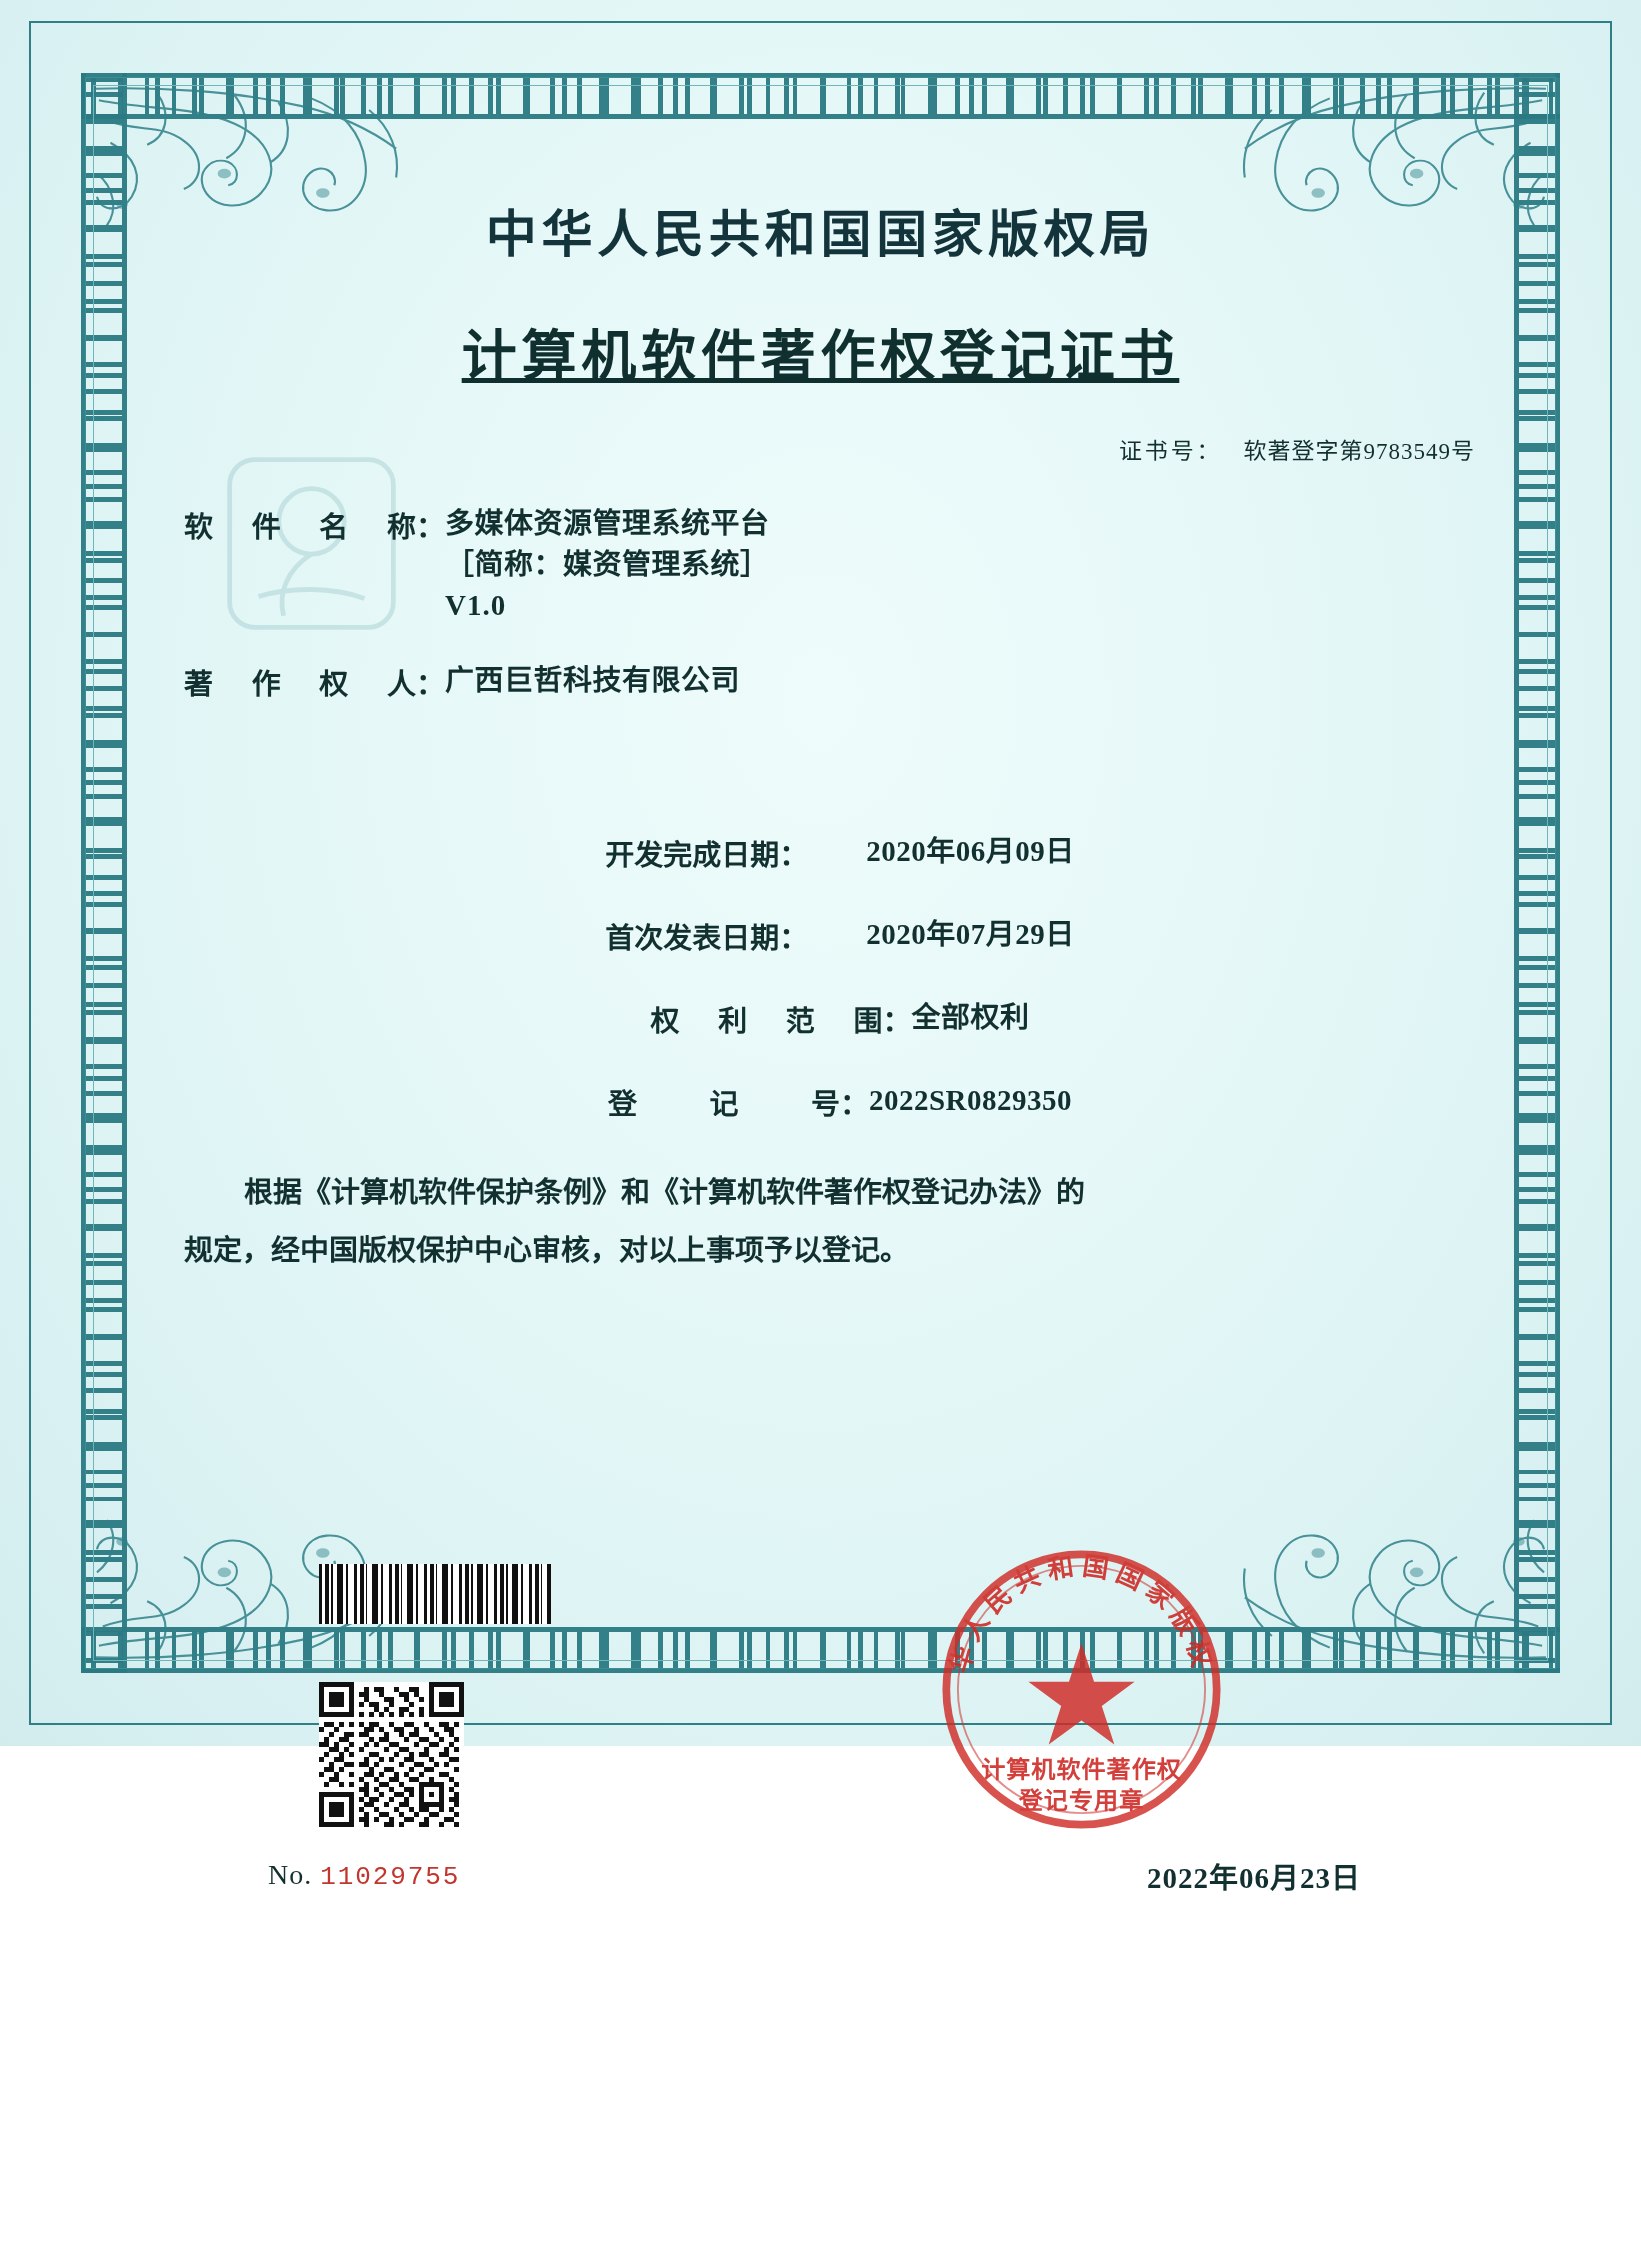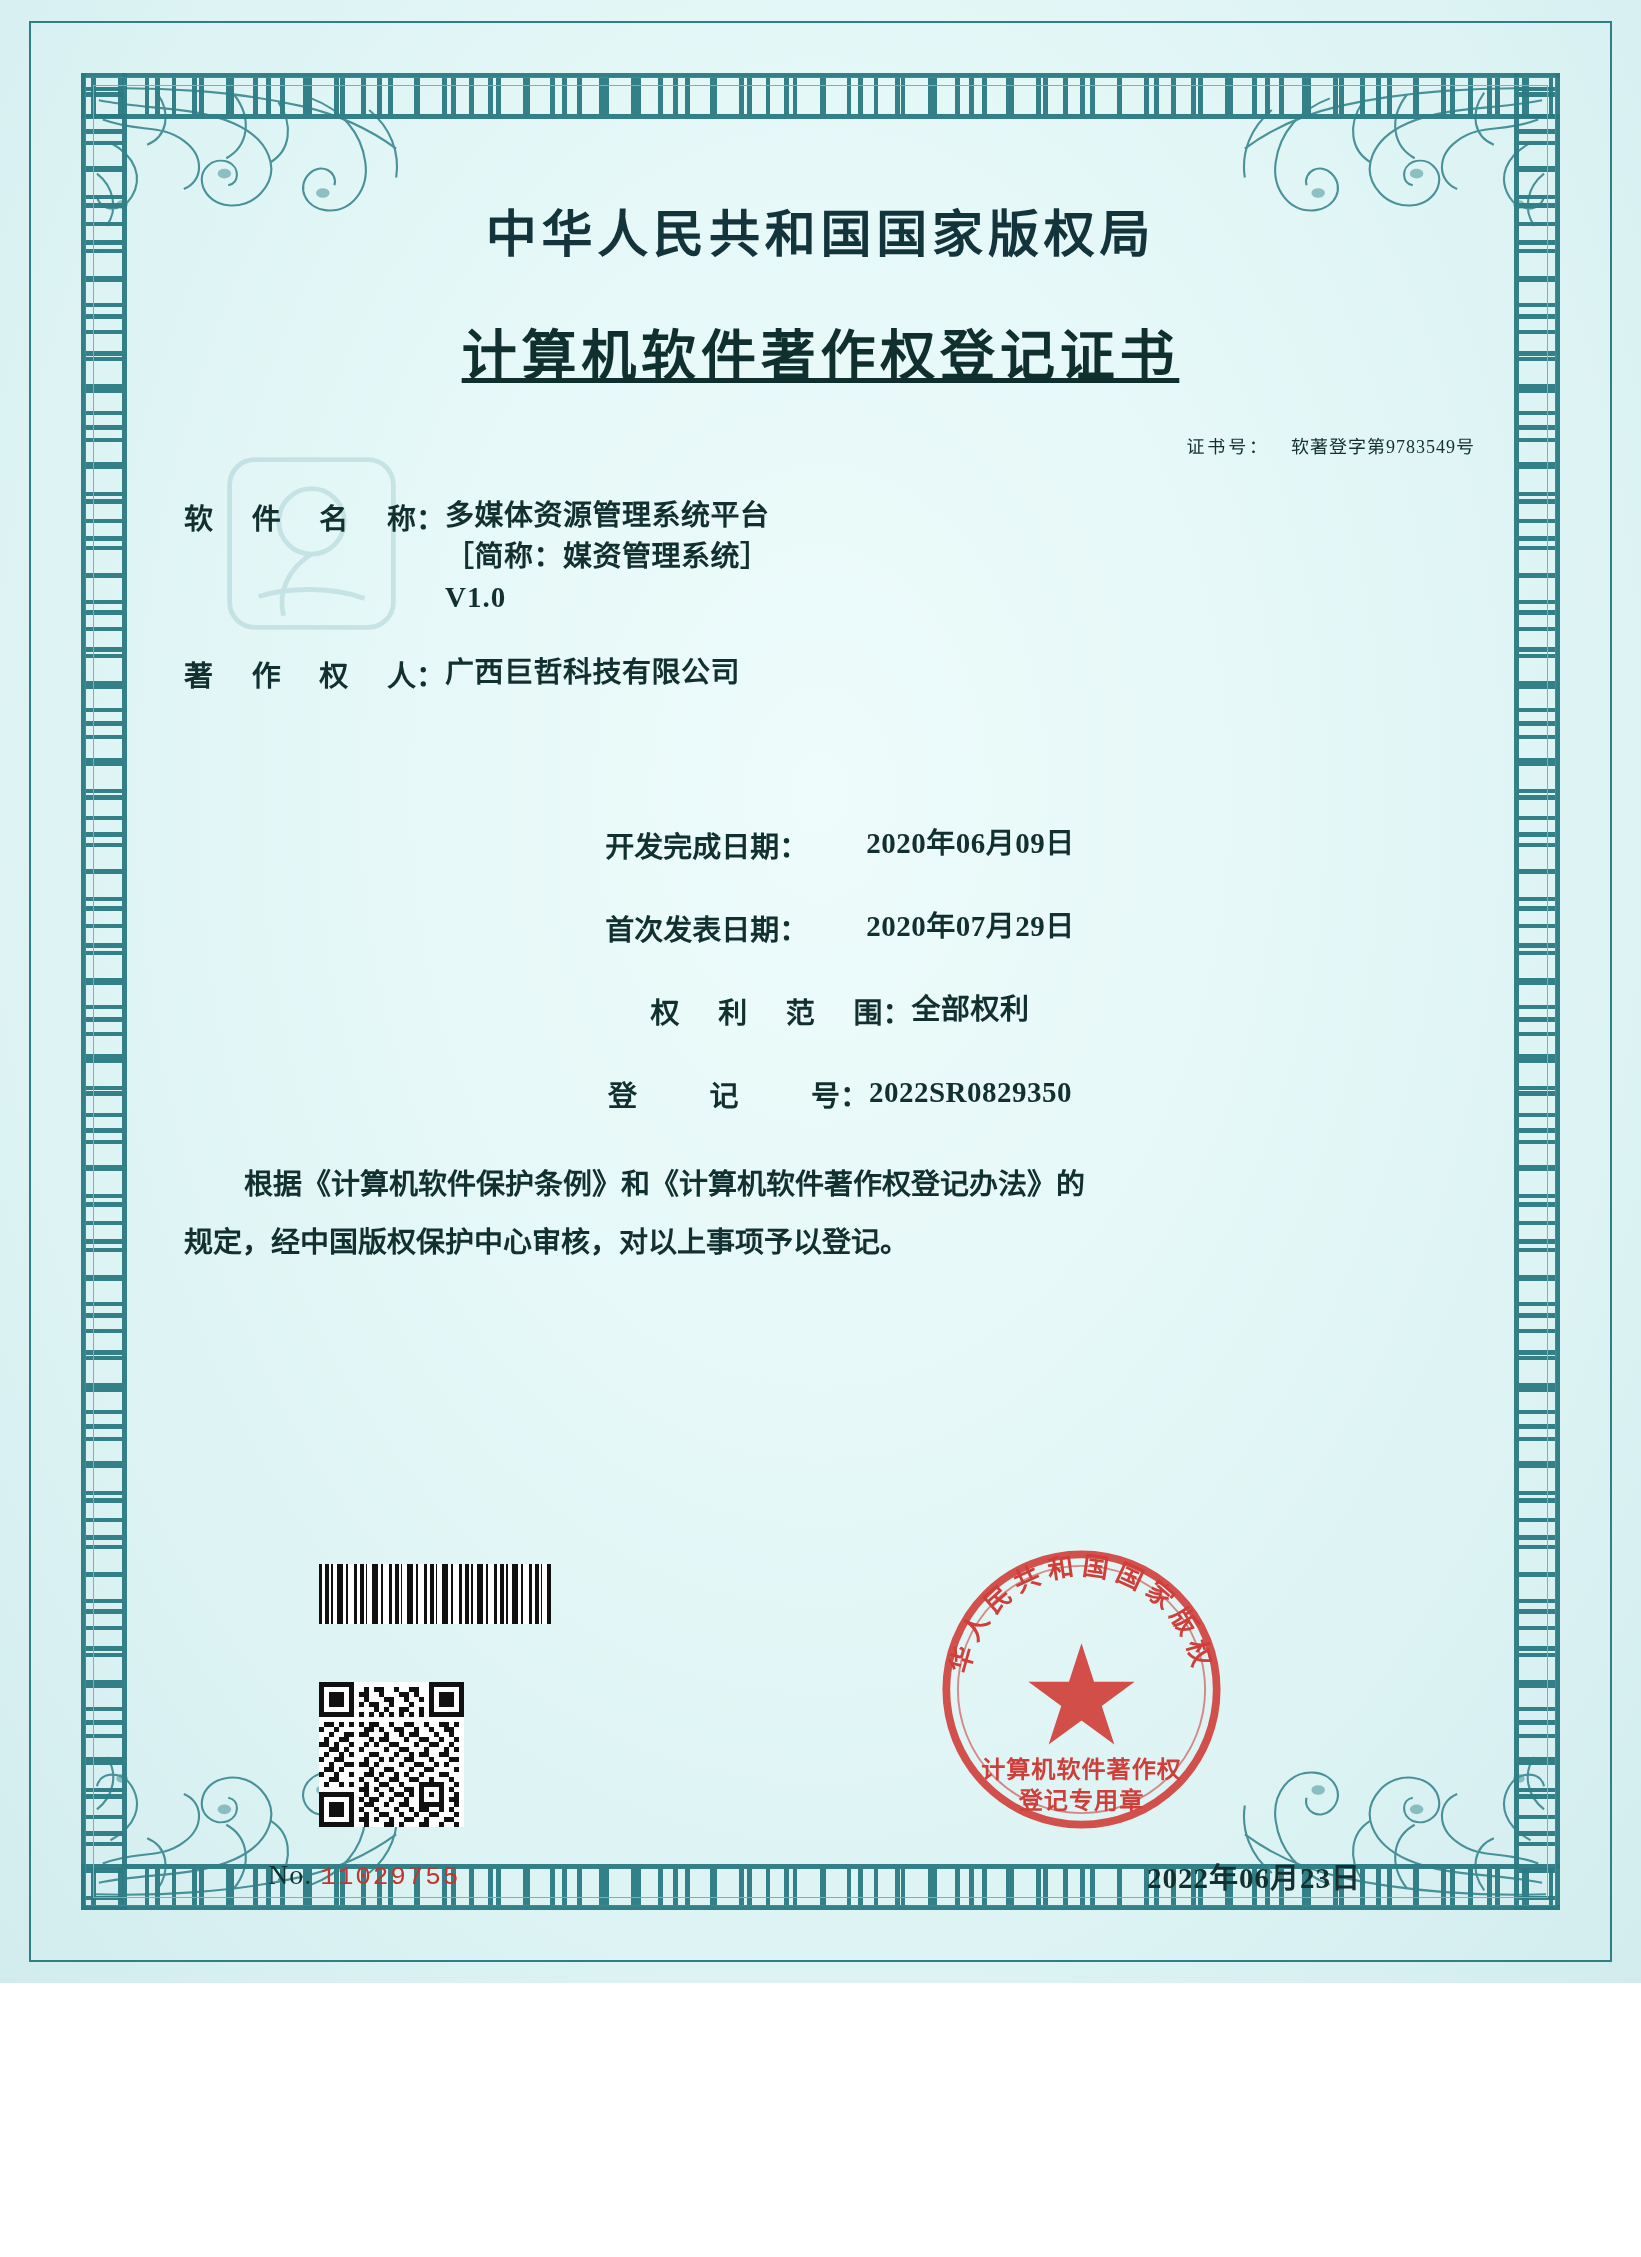--- a/index.html
+++ b/index.html
@@ -10,21 +10,21 @@
   body {
     width: 1641px;
     height: 2257px;
     font-family: "Liberation Serif", "DejaVu Serif", serif;
     overflow: hidden;
   }
 
   .certificate {
     position: relative;
     width: 1641px;
-    height: 1983px;
+    height: 1746px;
     box-sizing: border-box;
     background:
       radial-gradient(ellipse at 50% 40%, #eefcfb 0%, #e4f7f7 45%, #dbf2f3 75%, #d2ecee 100%);
   }
 
   
   .frame-outer {
     position: absolute;
     left: 29px; top: 21px; right: 29px; bottom: 21px;
     border: 2.9px solid #2f7f86;
@@ -126,21 +126,21 @@
     color: #10302f;
     margin-top: 44px;
     font-family: "DejaVu Serif", "Liberation Serif", serif;
     text-decoration: underline;
   }
 
   .cert-no {
     margin-top: 41px;
     text-align: right;
     padding-right: 21px;
-    font-size: 18px;
+    font-size: 23px;
     color: #12302f;
     letter-spacing: 1px;
   }
   .cert-no .lbl { letter-spacing: 2.9px; margin-right: 21px; }
 
   .fields {
     margin-top: 37px;
     padding-left: 39px;
   }
   .field-row {

